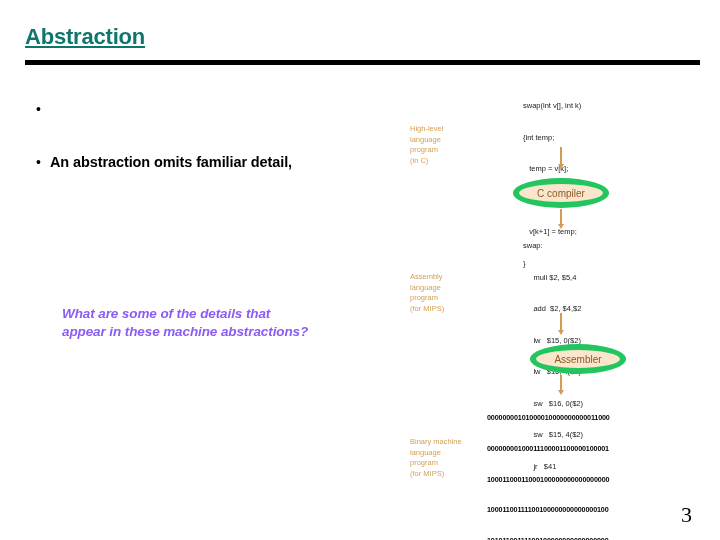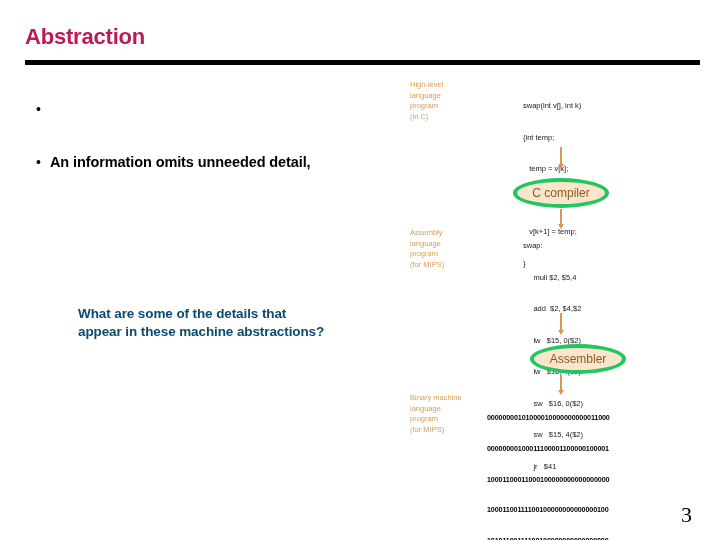--- a/index.html
+++ b/index.html
@@ -20,22 +20,23 @@
     height: 540px;
   }
 
   
   .slide-title {
     position: absolute;
     left: 25px;
     top: 24px;
     font-size: 22px;
     font-weight: bold;
-    color: #be185d;
+    color: #0f766e;
     letter-spacing: -0.2px;
+    text-decoration: underline;
   }
   .title-rule {
     position: absolute;
     left: 25px;
     top: 60px;
     width: 675px;
     height: 5px;
     background: #000000;
   }
 
@@ -71,42 +72,43 @@
   .bullet-text .ln { display: block; }
 
   .question {
     position: absolute;
     left: 62px;
     top: 305px;
     width: 345px;
     font-size: 13.5px;
     line-height: 18px;
     font-weight: bold;
-    color: #0c4a6e;
+    font-style: italic;
+    color: #8b5cf6;
     letter-spacing: -0.1px;
-    margin-left: 16px;
   }
   .question .ln { display: block; }
 
   
   .figure {
     position: absolute;
     left: 405px;
     top: 80px;
     width: 300px;
     height: 400px;
   }
   .stage-label {
     position: absolute;
     left: 5px;
     width: 78px;
     font-size: 7.5px;
     line-height: 10.5px;
     color: #d4a055;
     font-family: "Liberation Sans", sans-serif;
+    margin-top: 44px;
   }
   .stage-label .ln { display: block; }
 
   .code-block {
     position: absolute;
     font-size: 7.5px;
     line-height: 10.5px;
     color: #1a1a1a;
     font-family: "Liberation Sans", sans-serif;
     font-weight: normal;
@@ -124,27 +126,27 @@
     white-space: pre;
     letter-spacing: -0.15px;
   }
   .bin-block .ln { display: block; }
 
   
   .node {
     position: absolute;
     width: 96px;
     height: 30px;
-    border: 4px solid #22c55e;
+    border: 6px solid #22c55e;
     border-radius: 50%;
     background: #fbe5cd;
     display: flex;
     align-items: center;
     justify-content: center;
-    font-size: 12px;
+    font-size: 10px;
     color: #8a5a23;
     box-sizing: border-box;
   }
 
   
   .arrow {
     position: absolute;
     width: 2px;
     background: #d79a54;
   }
@@ -177,21 +179,21 @@
 
   <div class="body-col">
 
     <div class="bullet-row">
       <div class="bullet-mark">•</div>
     </div>
 
     <div class="bullet-row" style="margin-top:34px;">
       <div class="bullet-mark">•</div>
       <div class="bullet-text">
-        <span class="ln">An information omits unneeded detail,</span>
+        <span class="ln">An abstraction omits familiar detail,</span>
       </div>
     </div>
 
   </div>
 
   <div class="question">
     <span class="ln">What are some of the details that</span>
     <span class="ln">appear in these machine abstractions?</span>
   </div>
 

